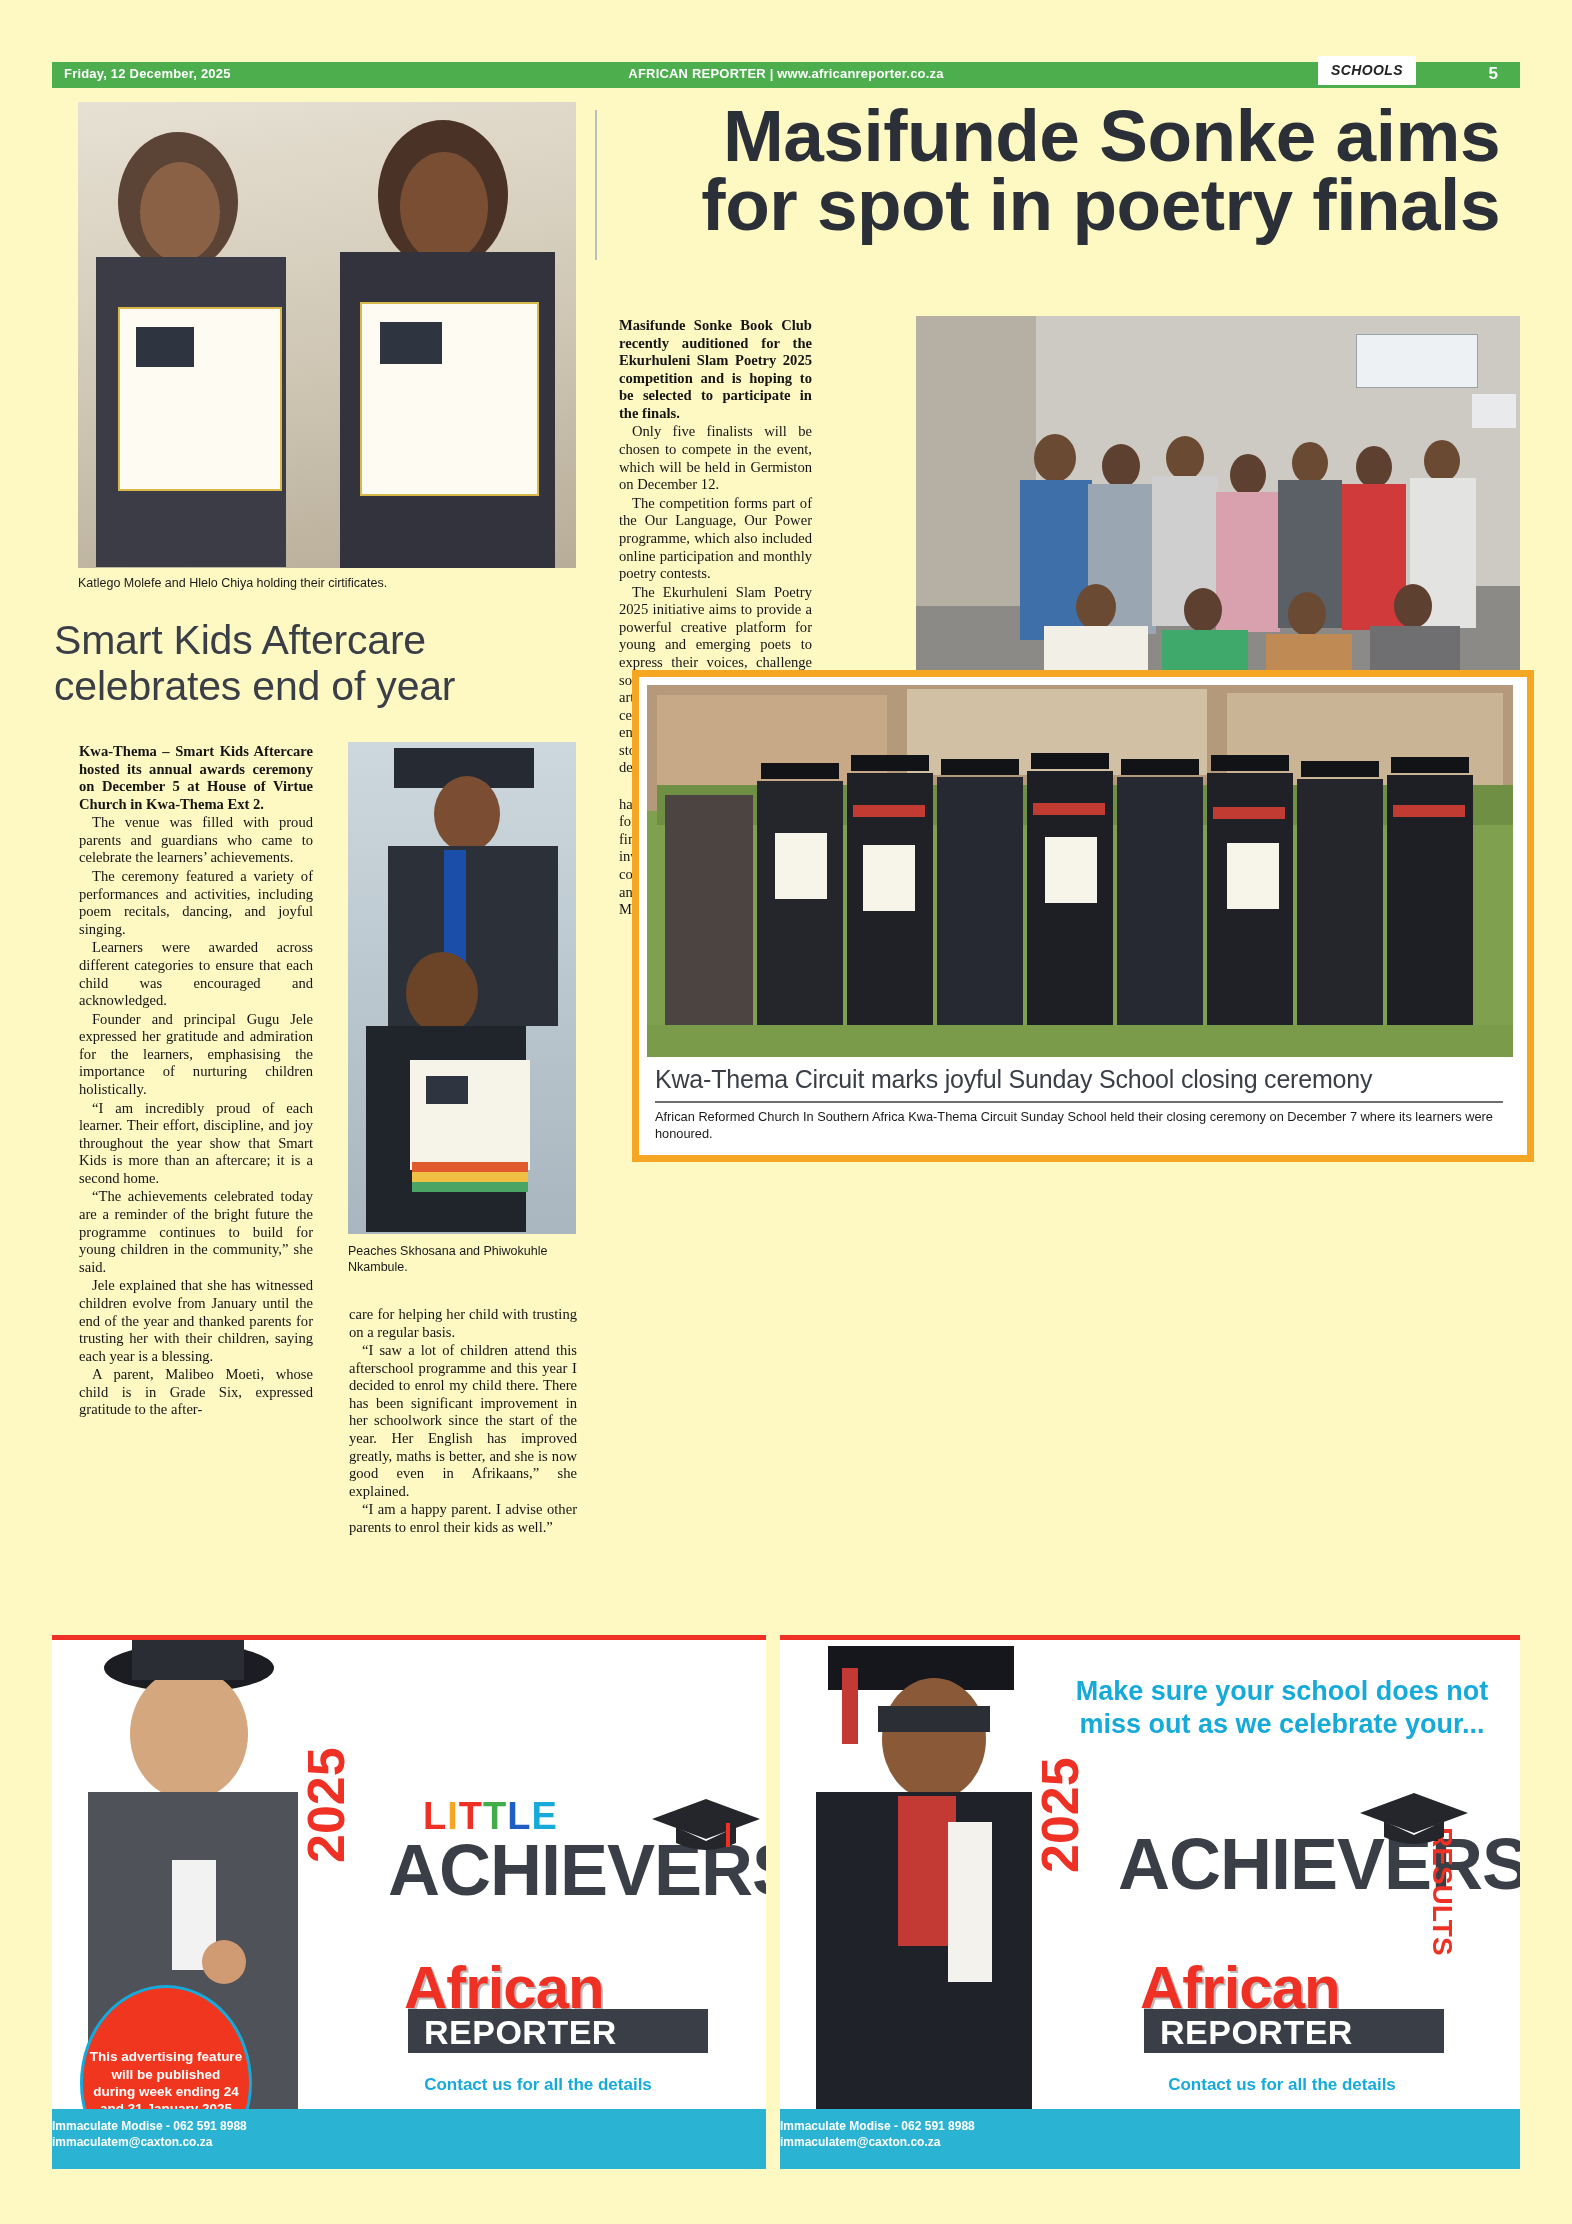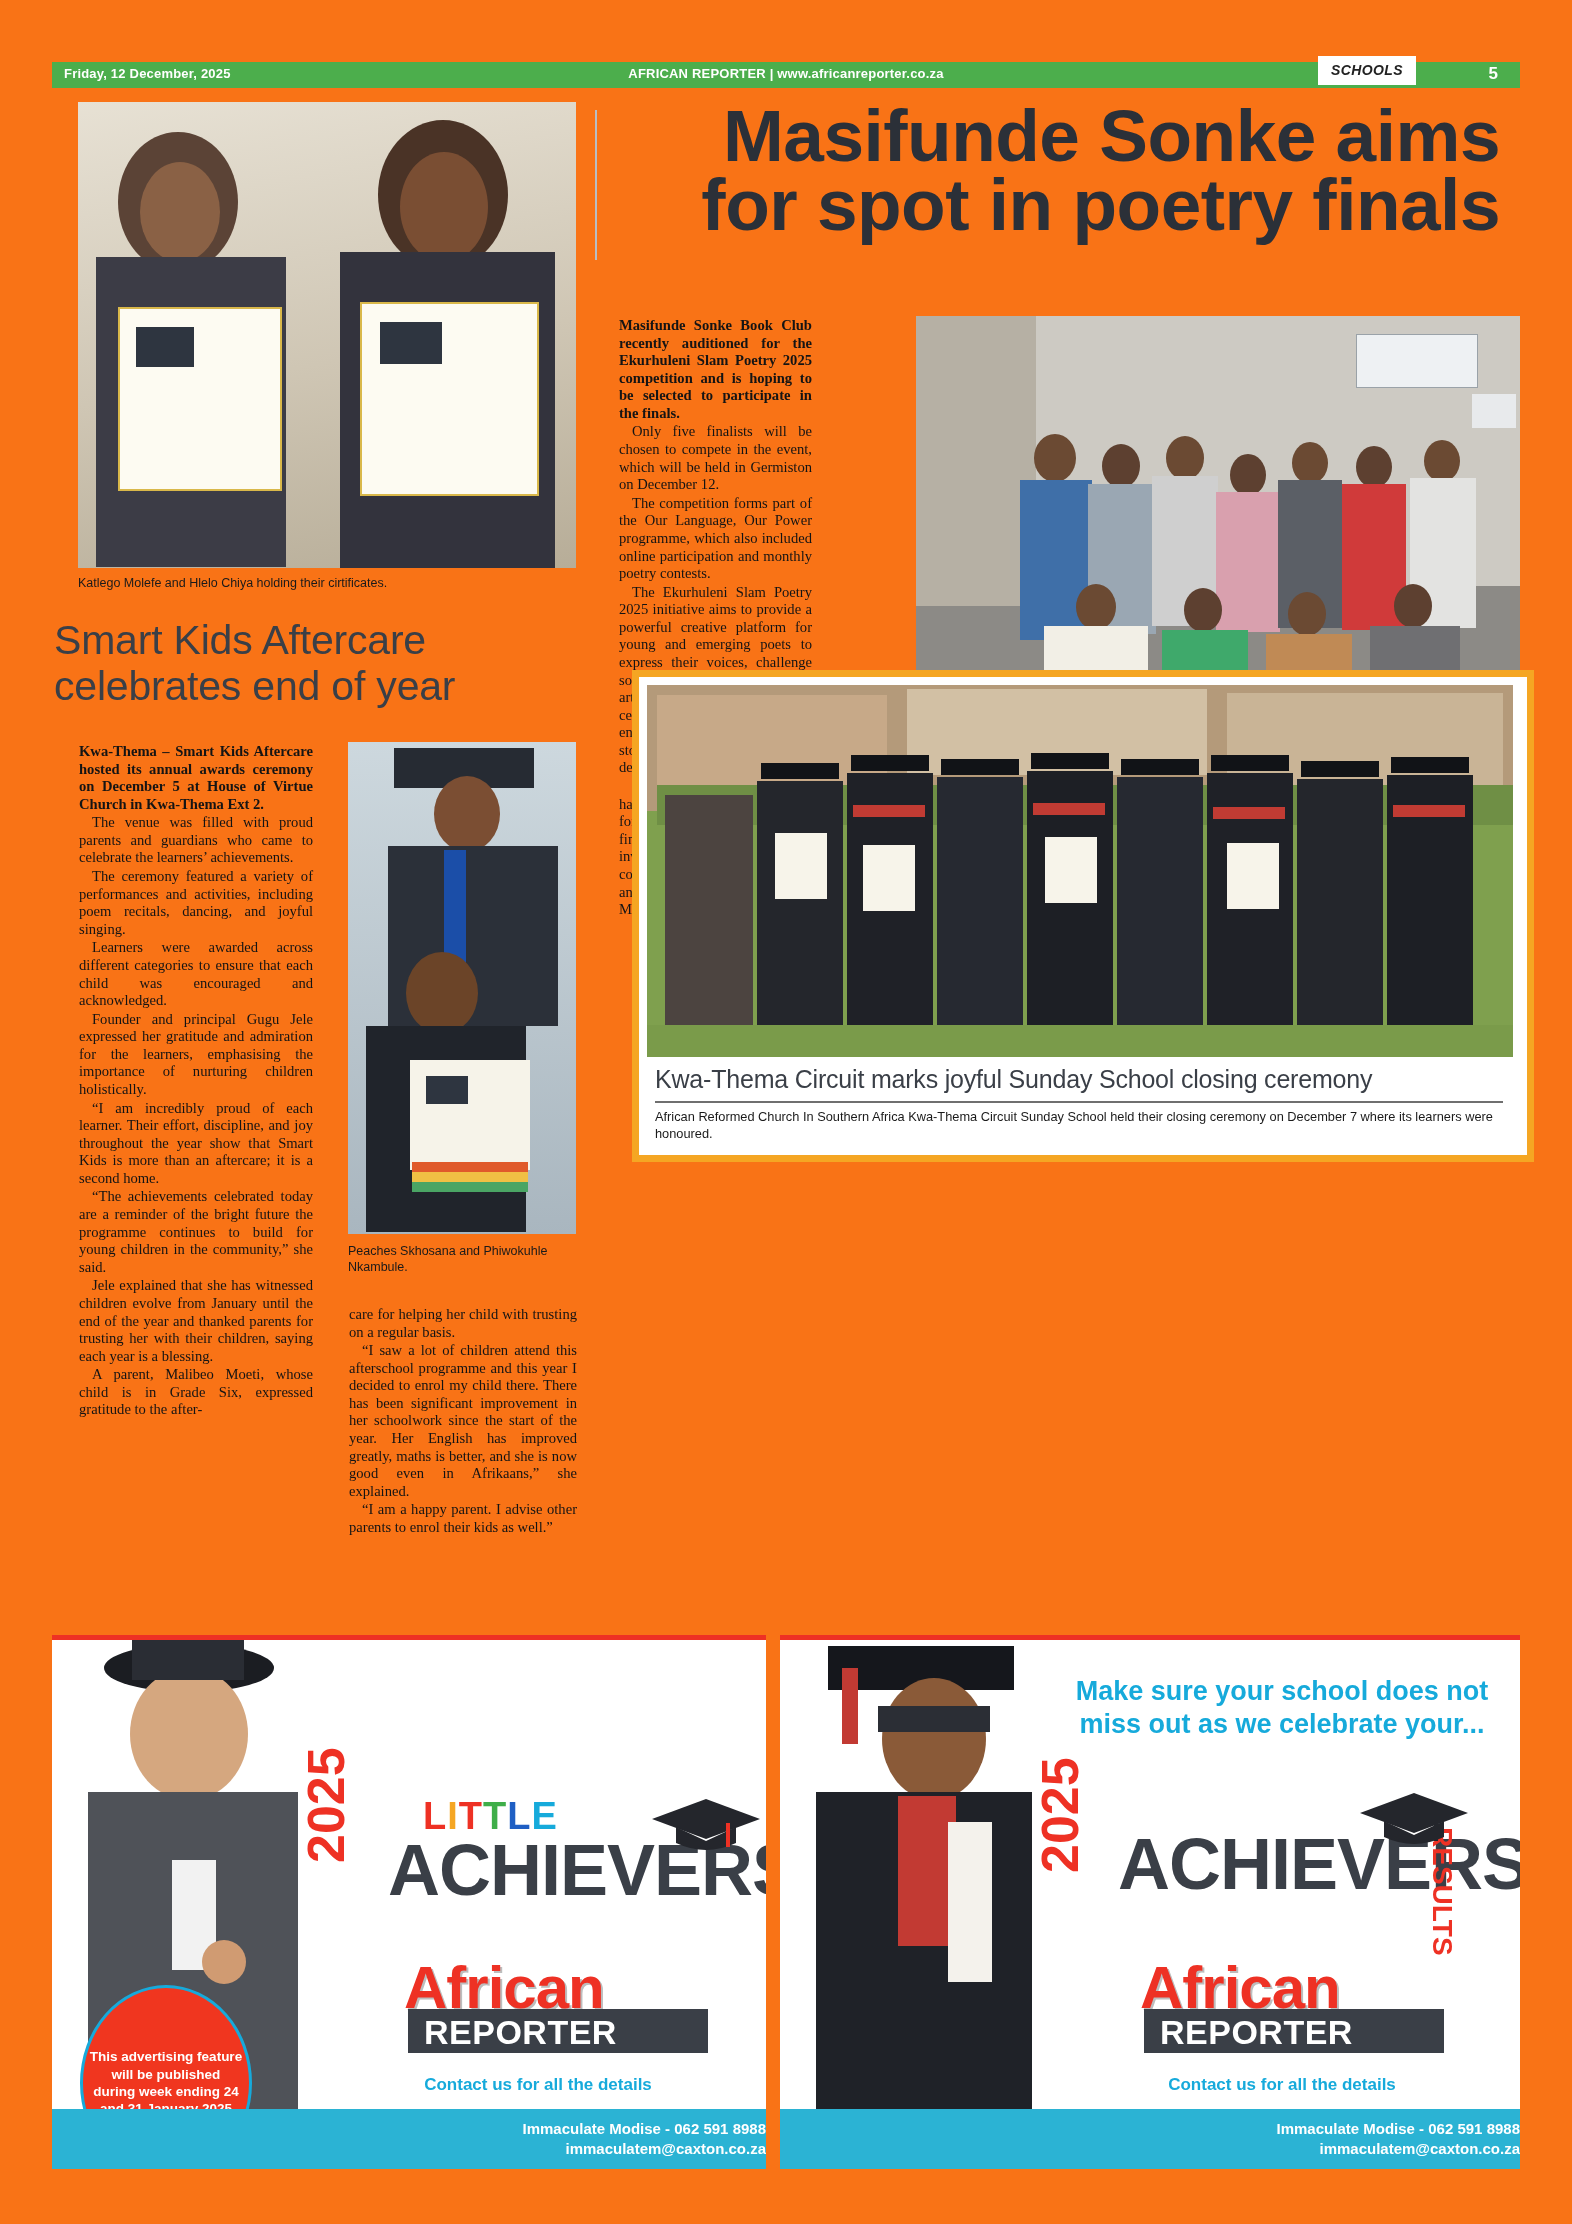--- a/index.html
+++ b/index.html
@@ -3,21 +3,21 @@
 <meta charset="utf-8">
 <style>
   html, body { margin:0; padding:0; }
   body {
     width:1572px; height:2224px;
     background:#ffffff;
     font-family:"Liberation Sans", sans-serif;
     position:relative;
     overflow:hidden;
   }
-  .page { position:absolute; left:0; top:0; width:1572px; height:2224px; background:#f97316; }
+  .page { position:absolute; left:0; top:0; width:1572px; height:2224px; background:#fef9c3; }
 
   
   .masthead {
     position:absolute; left:52px; top:62px; width:1468px; height:26px;
     background:#4cae4c;
   }
   .masthead-date {
     position:absolute; left:12px; top:4px;
     font-family:"Liberation Sans Narrow","Liberation Sans",sans-serif;
     font-size:13px; font-weight:bold; color:#ffffff; letter-spacing:.2px;
@@ -112,23 +112,23 @@
   }
   .ad-contact {
     position:absolute; text-align:center;
     font-family:"Liberation Sans Narrow","Liberation Sans",sans-serif;
     font-weight:bold; font-size:17px; color:#16aadb;
   }
   .ad-footer {
     position:absolute; left:0; bottom:0; width:100%; height:60px; background:#2bb3d4;
   }
   .ad-footer-text {
-    position:absolute; left:0; top:10px; width:100%; text-align:right;
-    font-family:"Liberation Sans Narrow","Liberation Sans",sans-serif;
-    font-weight:bold; font-size:15px; color:#ffffff; line-height:1.3;
+    position:absolute; left:0; top:10px; width:100%; text-align:left;
+    font-family:"Liberation Sans Narrow","Liberation Sans",sans-serif;
+    font-weight:bold; font-size:12px; color:#ffffff; line-height:1.3;
   }
   .ad-circle {
     position:absolute; border-radius:50%;
     background:#f0361f; border:3px solid #16aadb;
     display:flex; align-items:center; justify-content:center; text-align:center;
     font-family:"Liberation Sans Narrow","Liberation Sans",sans-serif;
     font-weight:bold; color:#ffffff; font-size:13.5px; line-height:1.28;
     padding:6px; box-sizing:border-box;
   }
 

